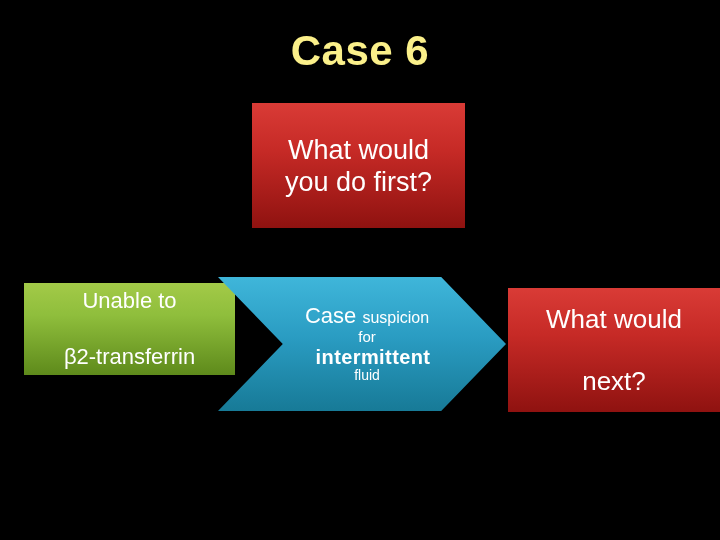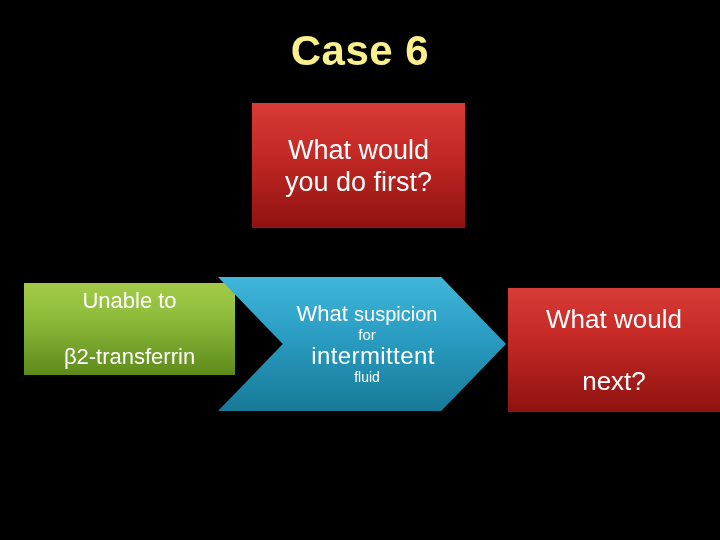--- a/index.html
+++ b/index.html
@@ -87,23 +87,23 @@
   }
   #chevron-arrow .arrowtext {
     color: #ffffff;
     text-align: center;
     line-height: 1.12;
     padding-left: 52px;
     padding-right: 42px;
   }
   .arrow-l1 { display: block; }
   .arrow-l1 .big   { font-size: 22px; }
-  .arrow-l1 .small { font-size: 20px; text-align: center; }
+  .arrow-l1 .small { font-size: 16px; text-align: center; }
   .arrow-l2 { display: block; font-size: 15px; }
-  .arrow-l3 { display: block; font-size: 24px; font-weight: normal; letter-spacing: 0.4px; margin-left: 12px; }
+  .arrow-l3 { display: block; font-size: 20px; font-weight: bold; letter-spacing: 0.4px; margin-left: 12px; }
   .arrow-l4 { display: block; font-size: 14px; }
 
   
   #next-box {
     position: absolute;
     left: 508px;
     top: 288px;
     width: 212px;
     height: 124px;
     background: linear-gradient(to bottom, #d93b36 0%, #c62a26 38%, #8f1210 100%);
@@ -136,21 +136,21 @@
   <div id="green-box">
     <div class="boxtext">
       <span>Unable to</span><br>
       <br>
       <span>β2-transferrin</span>
     </div>
   </div>
 
   <div id="chevron-arrow">
     <div class="arrowtext">
-      <span class="arrow-l1"><span class="big">What </span><span class="small">suspicion</span></span>
+      <span class="arrow-l1"><span class="big">Case </span><span class="small">suspicion</span></span>
       <span class="arrow-l2">for</span>
       <span class="arrow-l3">intermittent</span>
       <span class="arrow-l4">fluid</span>
     </div>
   </div>
 
   <div id="next-box">
     <div class="boxtext">
       <span>What would</span><br>
       <br>

